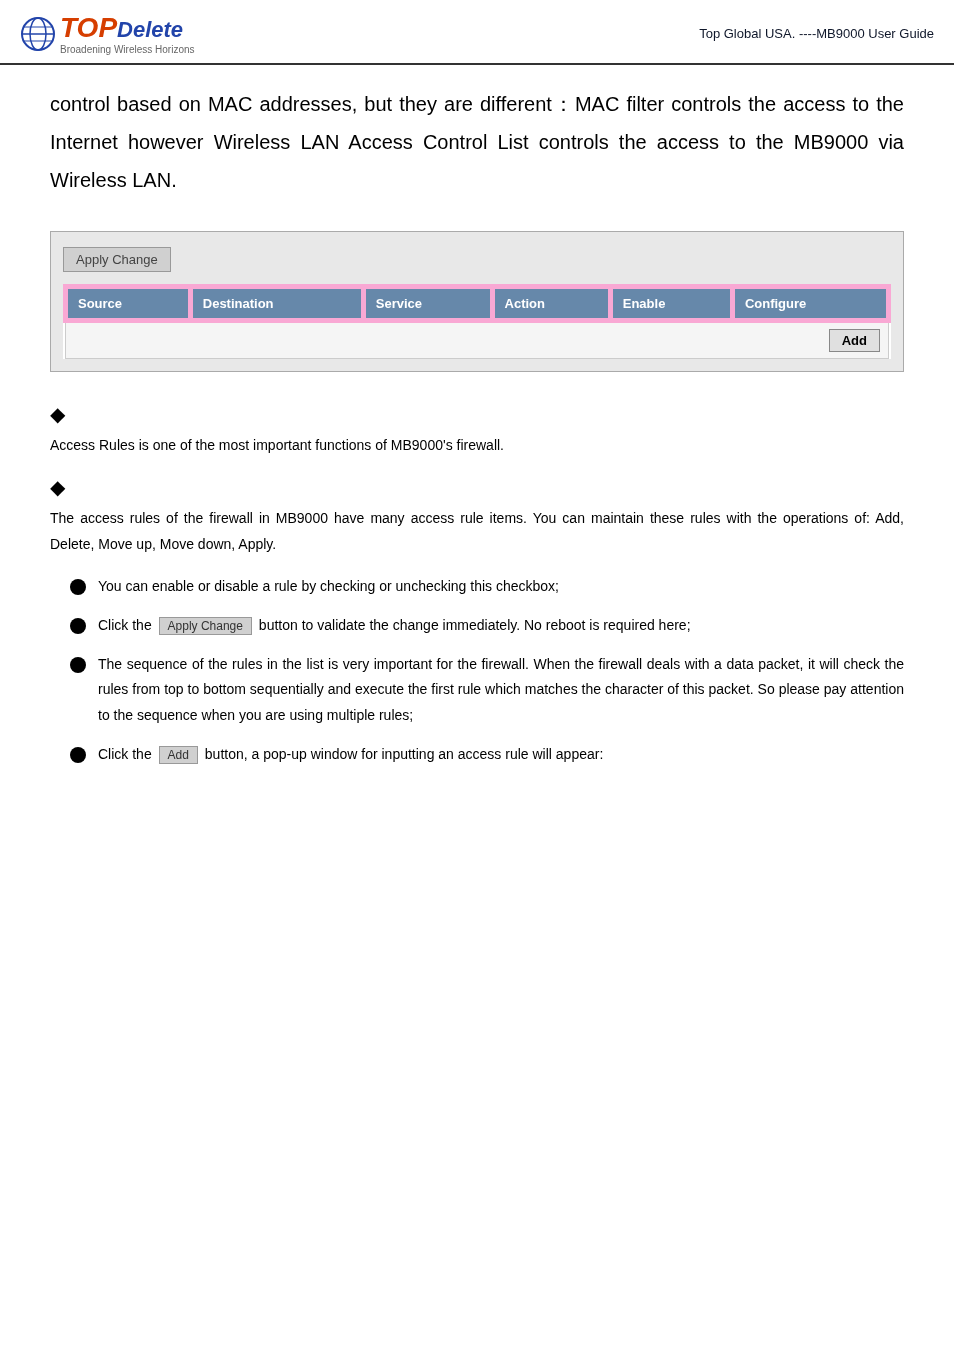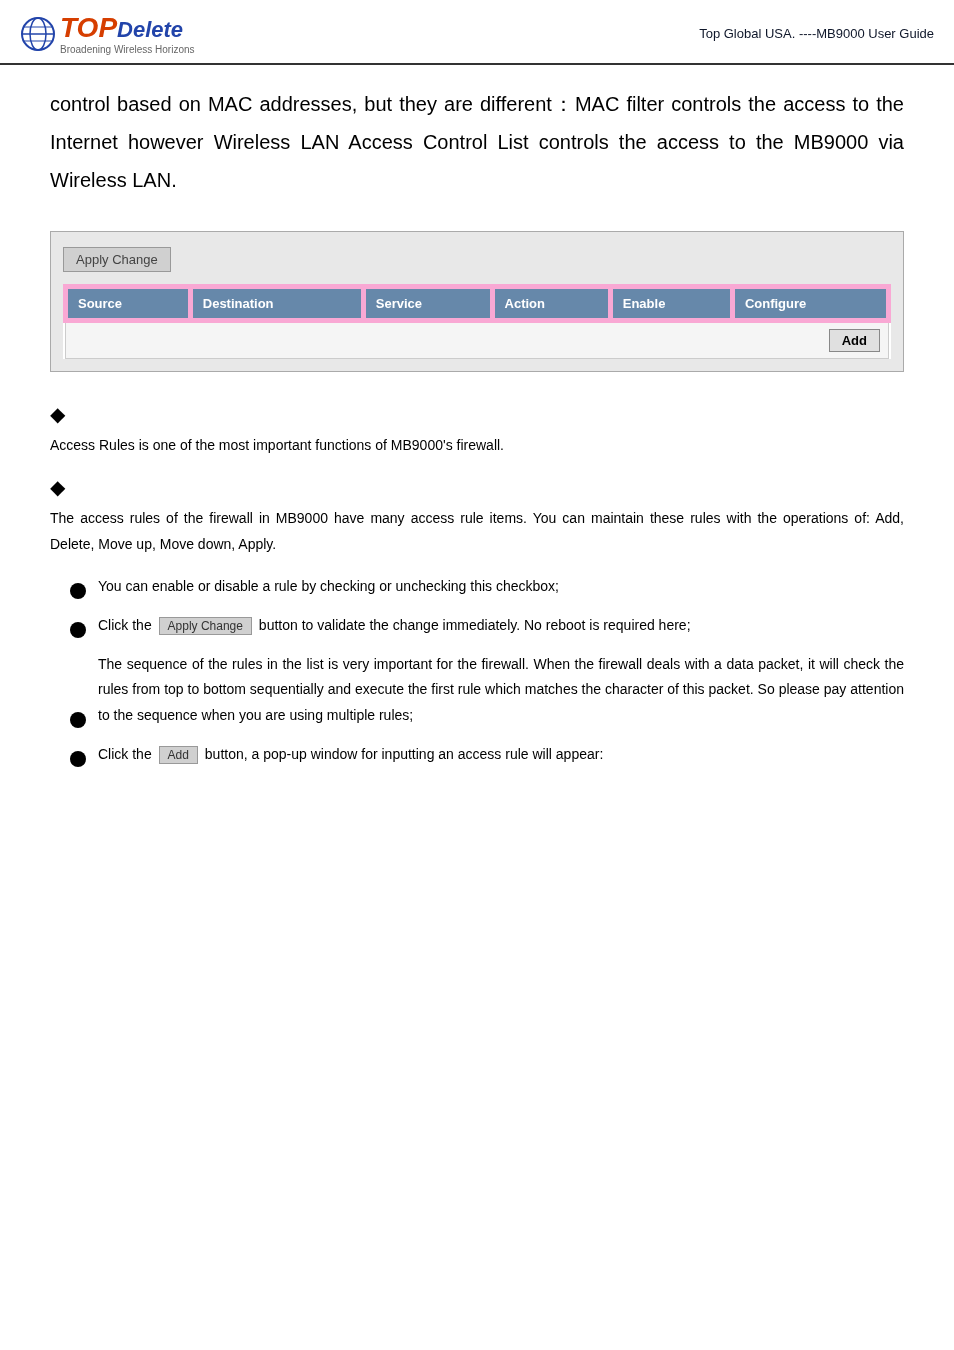--- a/index.html
+++ b/index.html
@@ -145,21 +145,21 @@
 
     
     .bullet-list {
       list-style: none;
       padding: 0;
       margin: 0 0 10px 0;
     }
 
     .bullet-list li {
       display: flex;
-      align-items: flex-end;
+      align-items: flex-start;
       margin-bottom: 14px;
       font-size: 14px;
       line-height: 1.8;
       text-align: justify;
     }
 
     .bullet-dot {
       min-width: 16px;
       height: 16px;
       background: #000;

